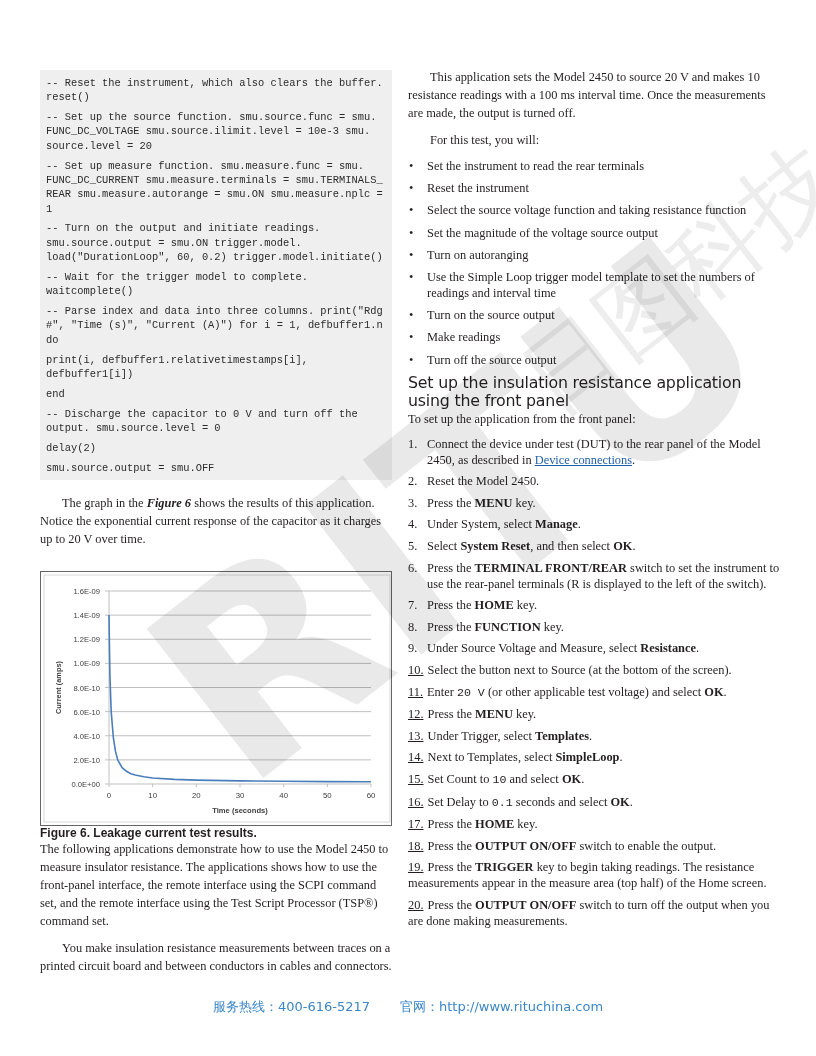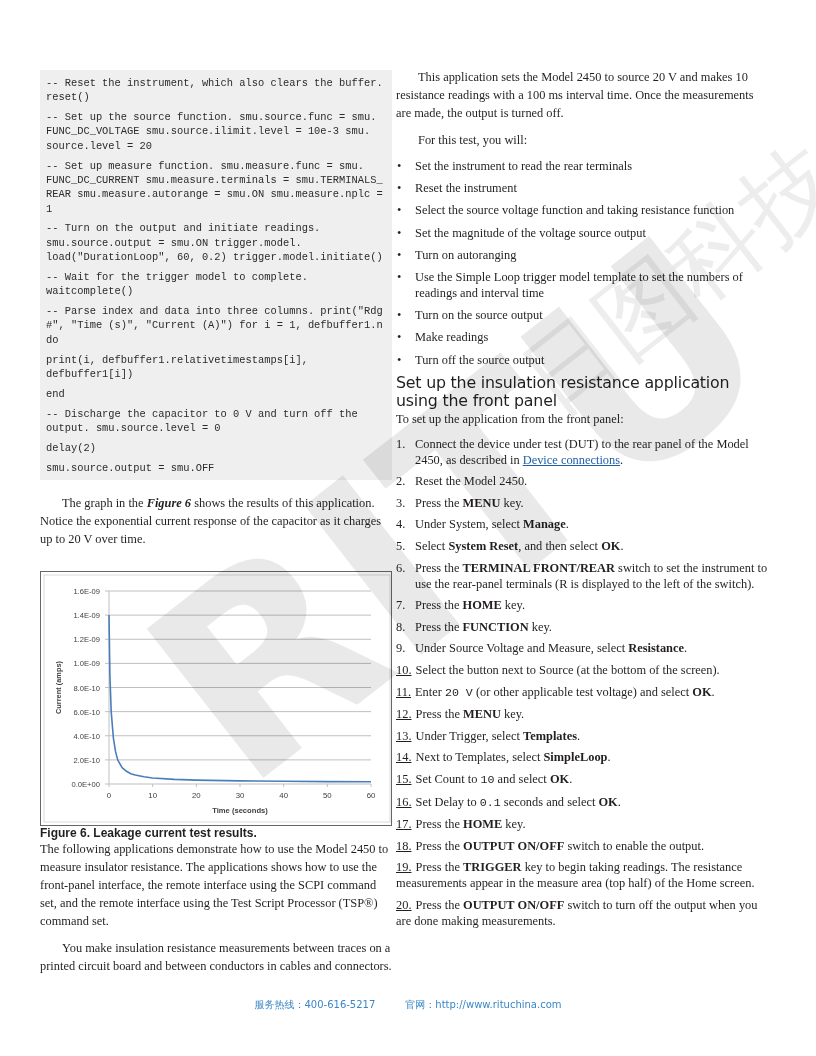--- a/index.html
+++ b/index.html
@@ -1,21 +1,21 @@
 <!DOCTYPE html>
 <html><head>
 <meta charset="utf-8">
 <style>
   html, body { margin: 0; padding: 0; }
   body {
     width: 816px; height: 1056px; background: #ffffff; position: relative; overflow: hidden;
     font-family: "Liberation Serif", "DejaVu Serif", serif; color: #231f20;
   }
   .col-left { position: absolute; left: 40px; top: 70px; width: 352px; }
-  .col-right { position: absolute; left: 396px; top: 68px; width: 372px; }
+  .col-right { position: absolute; left: 408px; top: 68px; width: 372px; }
 
   .code-block {
     background: #efeff0; padding: 6px 6px 5px 6px;
     font-family: "Liberation Mono", "DejaVu Sans Mono", monospace;
     font-size: 10.4px; line-height: 14.3px; color: #2b2b2b;
   }
   .code-line { margin: 0 0 5.6px 0; white-space: pre-wrap; }
   .code-line:last-child { margin-bottom: 0; }
 
   p.body { margin: 0; font-size: 12.4px; line-height: 18px; }
@@ -46,21 +46,21 @@
   ol.steps li { position: relative; padding-left: 19px; font-size: 12.4px; line-height: 16px; margin-bottom: 5.6px; }
   ol.steps li .num { position: absolute; left: 0; top: 0; }
   ol.steps li.wide .num { position: static; margin-right: 4px; text-decoration: underline; }
   ol.steps li.wide { padding-left: 0; }
   b { font-weight: bold; }
   .mono { font-family: "Liberation Mono", "DejaVu Sans Mono", monospace; font-size: 11.6px; }
   a.link { color: #1f5fa8; text-decoration: underline; }
 
   .footer {
     position: absolute; top: 998px; left: 0; width: 816px; text-align: center;
-    font-family: "DejaVu Sans", "Liberation Sans", sans-serif; font-size: 10px; color: #3a86c6;
+    font-family: "DejaVu Sans", "Liberation Sans", sans-serif; font-size: 13px; color: #3a86c6;
   }
   .footer span.gap { display: inline-block; width: 30px; }
 
   .watermark { position: absolute; left: 0; top: 0; pointer-events: none; }
 </style>
 </head>
 <body>
 
 <div class="col-left">
   <div class="code-block" id="code-block">

